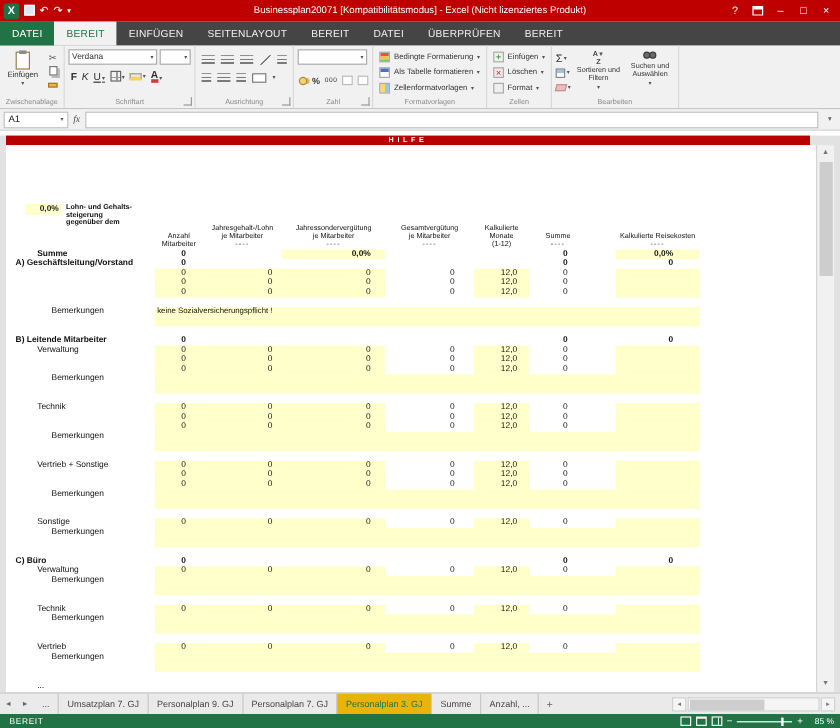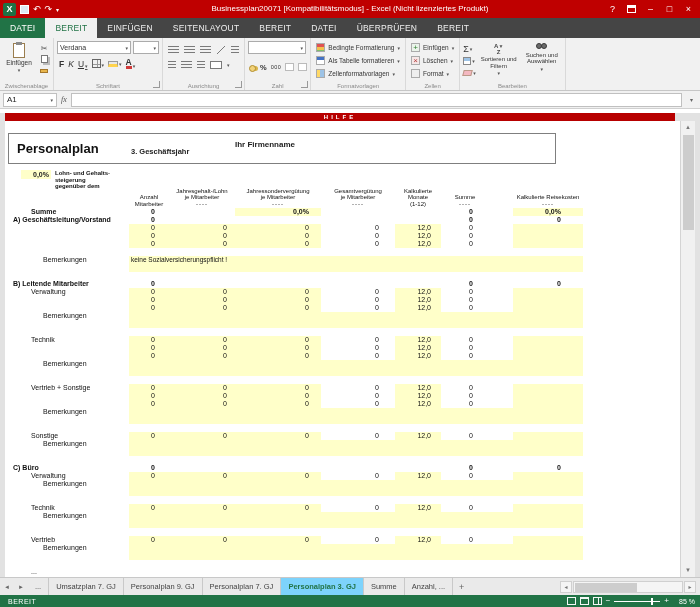--- a/index.html
+++ b/index.html
@@ -123,21 +123,21 @@
 .sarr{position:absolute;left:0;width:14px;height:13px;font-size:6px;color:#777;text-align:center;line-height:13px;}
 .sarr.top{top:0;}
 .sarr.bot{bottom:0;}
 .vthumb{position:absolute;left:2px;top:14px;width:11px;height:95px;background:#cdcdcd;}
 
 
 .tabbar{position:absolute;left:0;top:577px;width:700px;height:18px;background:#eaeaea;border-top:1px solid #c8c8c8;display:flex;align-items:stretch;font-size:7.5px;color:#444;}
 .nav{display:flex;align-items:center;padding:0 4px;font-size:6px;color:#666;}
 .stabs{display:flex;align-items:stretch;}
 .stab{display:flex;align-items:center;padding:0 7px;border-right:1px solid #c9c9c9;white-space:nowrap;}
-.stab.active{background:#7dd3fc;color:#217346;font-weight:bold;}
+.stab.active{background:#eab308;color:#217346;font-weight:normal;}
 .addsheet{display:flex;align-items:center;padding:0 6px;color:#666;font-size:9px;}
 .hscroll{margin-left:auto;display:flex;align-items:center;gap:1px;padding-right:4px;}
 .harr{width:12px;height:12px;border:1px solid #d0d0d0;background:#f5f5f5;font-size:5px;color:#777;display:flex;align-items:center;justify-content:center;}
 .htrack{width:110px;height:12px;background:#f5f5f5;border:1px solid #d0d0d0;position:relative;}
 .hthumb{position:absolute;left:1px;top:1px;width:62px;height:9px;background:#cdcdcd;}
 
 
 .statusbar{position:absolute;left:0;top:595px;width:700px;height:12px;background:#217346;color:#fff;display:flex;align-items:center;font-size:7px;}
 .mode{padding-left:8px;letter-spacing:.5px;}
 .sb-right{margin-left:auto;display:flex;align-items:center;gap:4px;padding-right:5px;}
@@ -348,25 +348,20 @@
   </div>
   <span class="fx">fx</span>
   <div class="finput"></div>
   <span class="fexpand">▾</span>
 </div>
 <div class="gapstrip"></div>
 
 <div class="hilfe">HILFE</div>
 
 <div class="sheet">
-  <div class="hdr-box">
-    <span class="sh-title">Personalplan</span>
-    <span class="sh-sub">3. Geschäftsjahr</span>
-    <span class="sh-comp">Ihr Firmenname</span>
-  </div>
   <div class="pct-cell yellow">0,0%</div>
   <div class="pct-note" id="pctnote">
       <div>Lohn- und Gehalts-</div>
       <div>steigerung</div>
       <div>gegenüber dem</div>
     </div>
   <div class="colheads" id="colheads">
       <div class="chead" style="grid-area: 1 / 2;">
         <div>Anzahl</div>
         <div>Mitarbeiter</div>

